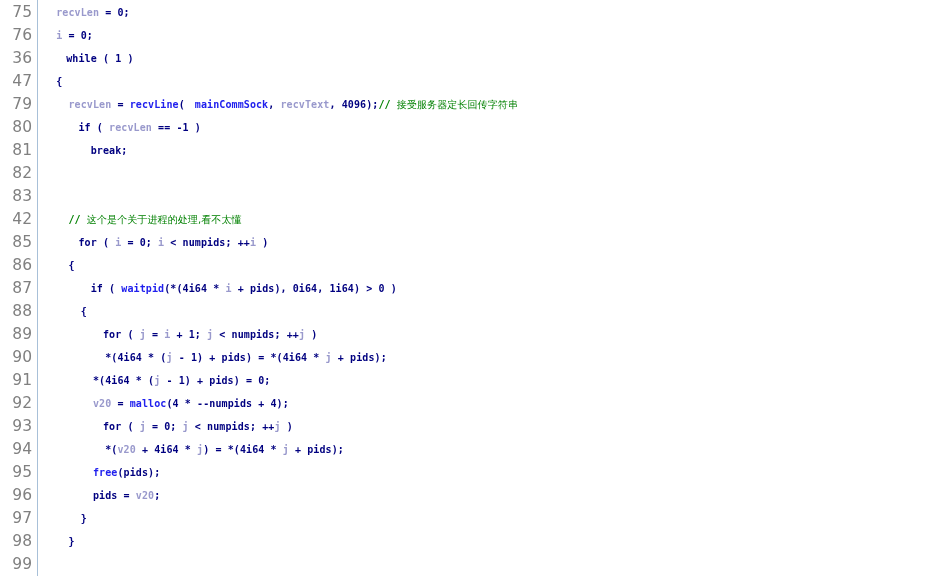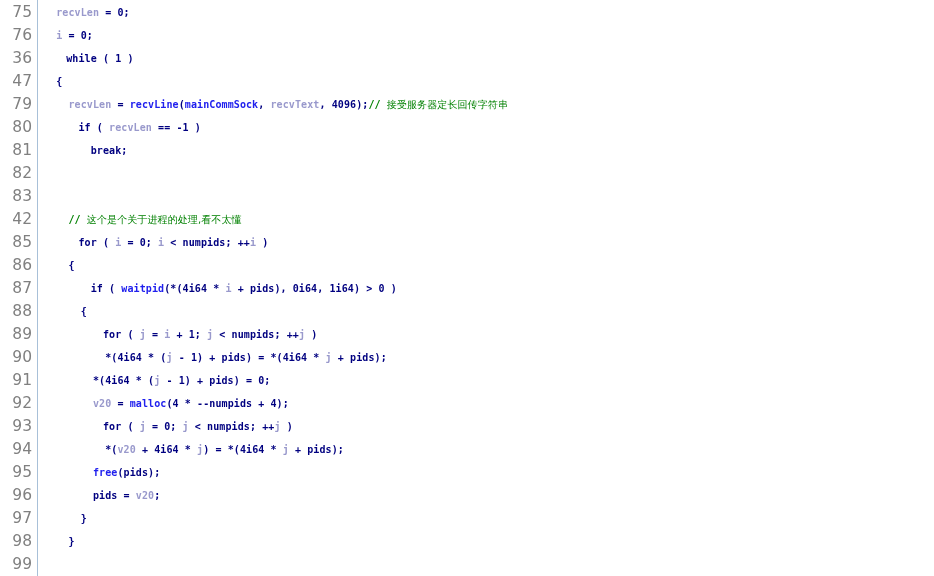--- a/index.html
+++ b/index.html
@@ -62,21 +62,21 @@
     white-space: pre;
     font-family: "DejaVu Sans Mono", monospace;
     letter-spacing: 0.1px;
   }
 
   
   .t-def   { color: #000080; }            
   .t-kw    { color: #000080; margin-left: 10px; }            
   .t-var   { color: #9999cc; }            
   .t-fn    { color: #2020ee; }            
-  .t-glob  { color: #2020ee; }            
+  .t-glob  { color: #2020ee; margin-left: 10px; }            
   .t-cmt   { color: #008000; }            
   .t-cmt-cjk {
     color: #008000;
     font-family: "DejaVu Sans", sans-serif;
     font-weight: normal;
   }
 </style>
 </head>
 <body>
 

